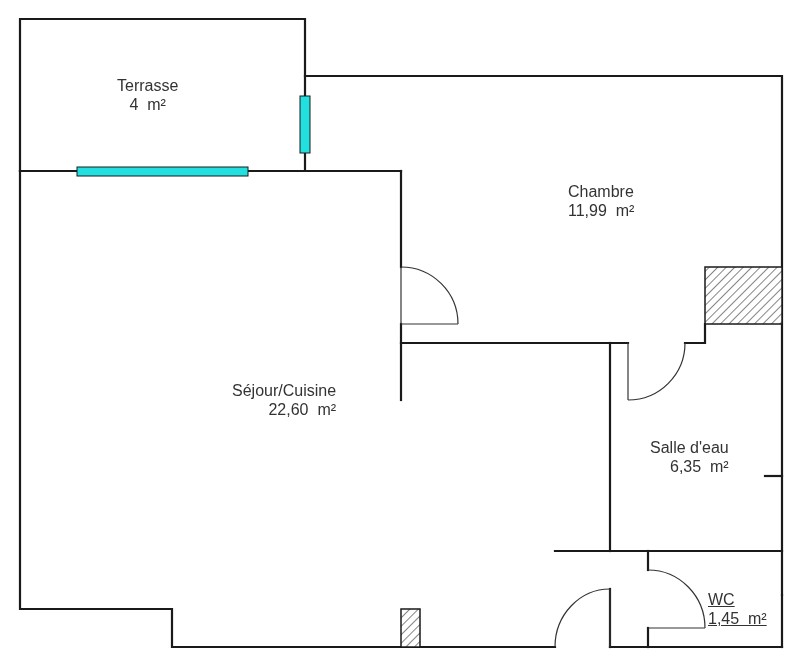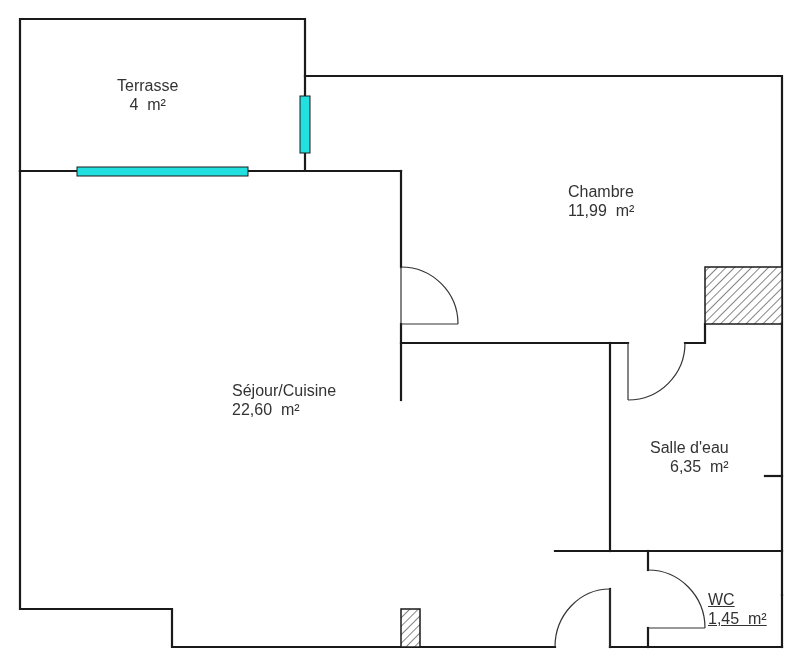--- a/index.html
+++ b/index.html
@@ -89,21 +89,21 @@
 <div class="label" style="left:117px; top:76px;">
   <div>Terrasse</div>
   <div style="white-space:pre;text-align:center;">4  m²</div>
 </div>
 
 <div class="label" style="left:537px; top:182px;margin-left:31px;">
   <div>Chambre</div>
   <div style="white-space:pre;text-align:right;">11,99  m²</div>
 </div>
 
-<div class="label" style="left:232px; top:381px; text-align:left;">
+<div class="label" style="left:232px; top:381px; text-align:right;">
   <div>Séjour/Cuisine</div>
   <div style="white-space:pre;">22,60  m²</div>
 </div>
 
 <div class="label" style="left:650px; top:438px; text-align:right;">
   <div>Salle d'eau</div>
   <div style="white-space:pre;">6,35  m²</div>
 </div>
 
 <div class="label" style="left:708px; top:590px;text-decoration:underline;">

